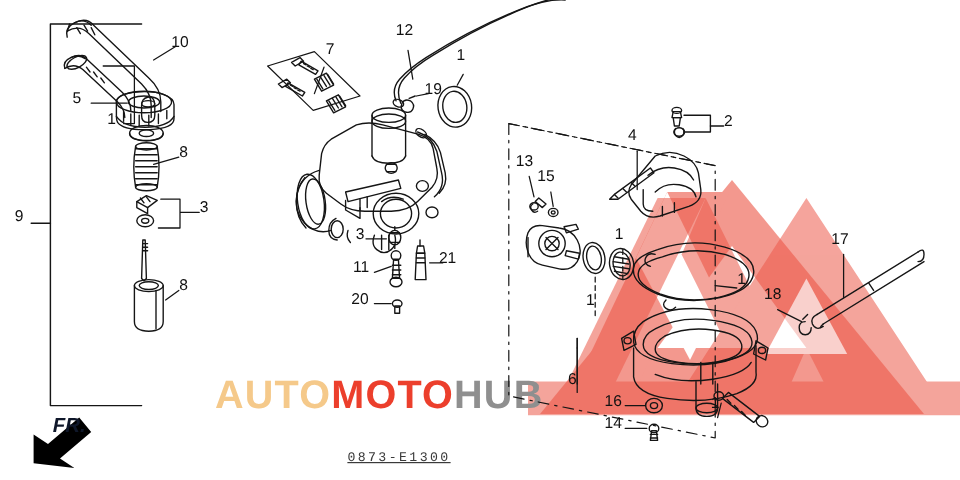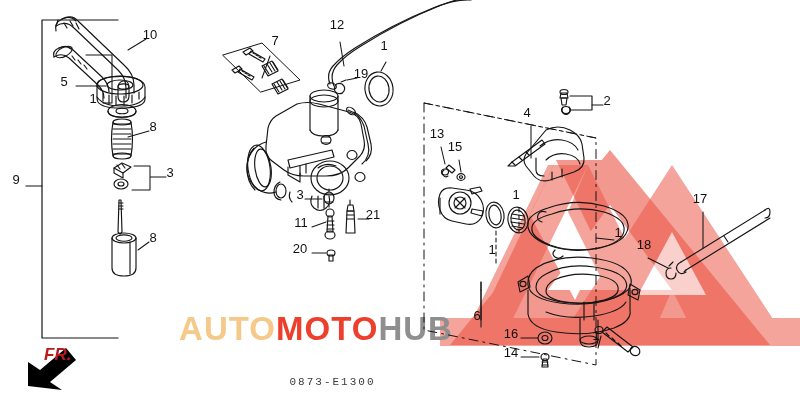--- a/index.html
+++ b/index.html
@@ -1,23 +1,23 @@
 <!DOCTYPE html>
 <html><head>
 <meta charset="utf-8">
 <style>
   html,body{margin:0;padding:0;background:#ffffff;}
   body{width:800px;height:400px;overflow:hidden;font-family:"Liberation Sans",sans-serif;}
   #stage{position:relative;width:800px;height:400px;background:#fff;}
   #stage svg.layer{position:absolute;left:0;top:0;width:800px;height:400px;}
   .callout{font-family:"Liberation Sans",sans-serif;font-size:13px;fill:#111;}
   .diagcode{position:absolute;left:0;top:376px;width:665px;text-align:center;
-    font-family:"Liberation Mono",monospace;font-size:11px;letter-spacing:2px;color:#3a3a3a;}
+    font-family:"Liberation Mono",monospace;font-size:11px;letter-spacing:2px;color:#3a3a3a;text-decoration:underline;}
   .frlabel{position:absolute;left:44px;top:345px;font-weight:bold;font-style:italic;
-    font-size:17px;color:#b91c1c;font-family:"Liberation Sans",sans-serif;}
+    font-size:17px;color:#0f172a;font-family:"Liberation Sans",sans-serif;}
   .wmtext{position:absolute;left:0;top:310px;width:632px;text-align:center;
     font-family:"Liberation Sans",sans-serif;font-weight:bold;font-size:33px;
     letter-spacing:1px;white-space:nowrap;}
   .wmtext span{display:inline-block;}
 </style>
 </head>
 <body>
 
 <div id="stage">
 

